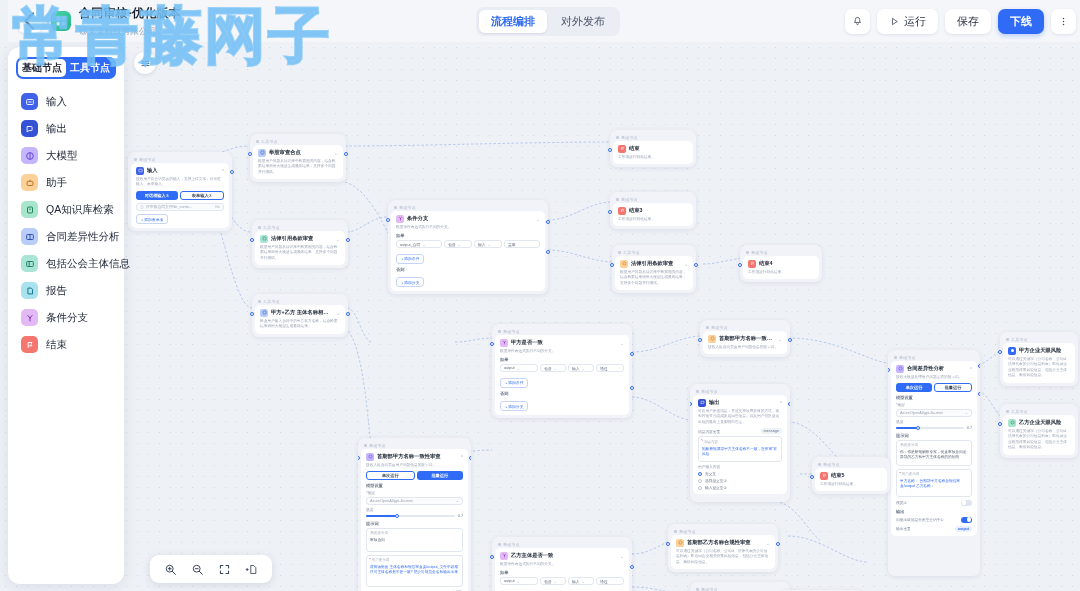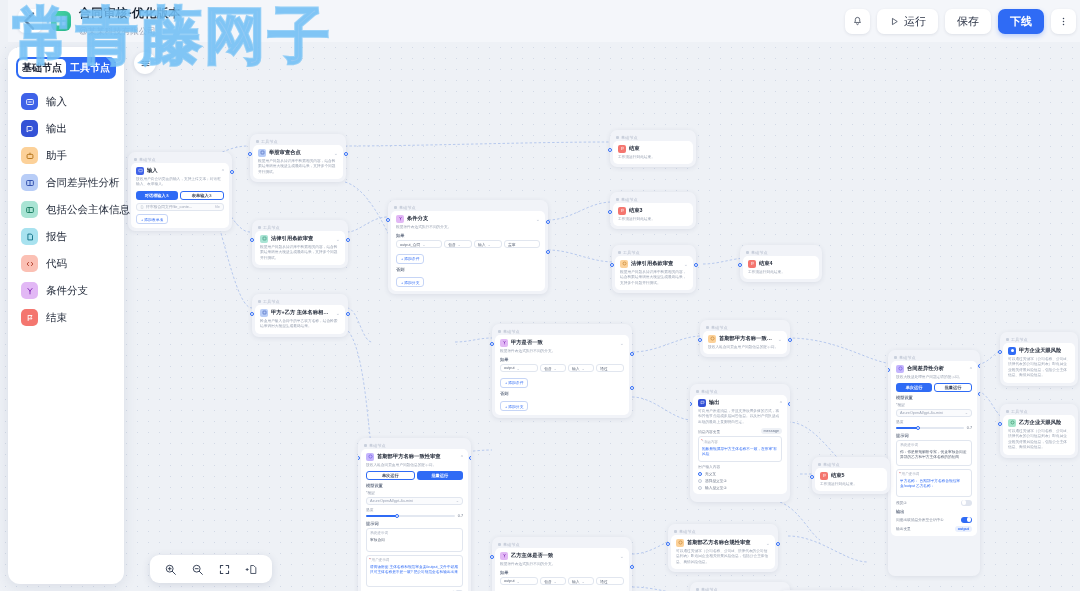--- a/index.html
+++ b/index.html
@@ -246,20 +246,24 @@
         <rect x="9" y="2" width="5" height="5" rx="1" fill="#fff" opacity=".75"></rect>
         <rect x="2" y="9" width="5" height="5" rx="1" fill="#fff" opacity=".75"></rect>
         <rect x="9" y="9" width="5" height="5" rx="1" fill="#fff"></rect>
       </svg>
   </div>
   <div class="hdr-titlewrap">
     <div class="hdr-title">合同审核-优化版本</div>
     <div class="hdr-sub">@某某科技有限公司</div>
   </div>
 
+  <div class="hdr-tabs">
+    <div class="hdr-tab active">流程编排</div>
+    <div class="hdr-tab">对外发布</div>
+  </div>
 
   <div class="hdr-right">
     <div class="hdr-btn icon-only">
       <svg viewBox="0 0 16 16">
           <path d="M8 2a3.2 3.2 0 00-3.2 3.2v2.3L3.7 9.4h8.6l-1.1-1.9V5.2A3.2 3.2 0 008 2z" fill="none" stroke="#333c4e" stroke-width="1.1" stroke-linejoin="round"></path>
           <path d="M6.7 11.3a1.3 1.3 0 002.6 0" fill="none" stroke="#333c4e" stroke-width="1.1" stroke-linecap="round"></path>
         </svg>
     </div>
     <div class="hdr-btn">
       <svg viewBox="0 0 16 16">
@@ -325,27 +329,45 @@
       </div>
       <div class="side-item">
         <span class="side-ico" style="background:#3452d6">
           <svg viewBox="0 0 12 12">
               <path d="M2.5 3h5a1 1 0 011 1v3a1 1 0 01-1 1h-3L2.5 9.5z" fill="none" stroke="#fff" stroke-width="1.1" stroke-linejoin="round"></path>
             </svg>
         </span>
         <span class="side-label">输出</span>
       </div>
       <div class="side-item">
+        <span class="side-ico" style="background:#c4b5fd">
+          <svg viewBox="0 0 12 12">
+              <circle cx="6" cy="6" r="4" fill="none" stroke="#5b3fd6" stroke-width="1.1"></circle>
+              <path d="M6 2v8" stroke="#5b3fd6" stroke-width="1.1"></path>
+            </svg>
+        </span>
+        <span class="side-label">大模型</span>
+      </div>
+      <div class="side-item">
         <span class="side-ico" style="background:#fcd199">
           <svg viewBox="0 0 12 12">
               <rect x="2.5" y="4" width="7" height="5" rx="1.2" fill="none" stroke="#b06f14" stroke-width="1.1"></rect>
               <path d="M6 2v2" stroke="#b06f14" stroke-width="1.1"></path>
             </svg>
         </span>
         <span class="side-label">助手</span>
+      </div>
+      <div class="side-item">
+        <span class="side-ico" style="background:#a7e6cc">
+          <svg viewBox="0 0 12 12">
+              <rect x="3" y="2.5" width="6" height="7" rx="1" fill="none" stroke="#17794f" stroke-width="1.1"></rect>
+              <path d="M5 5h2" stroke="#17794f" stroke-width="1.1"></path>
+            </svg>
+        </span>
+        <span class="side-label">QA知识库检索</span>
       </div>
       <div class="side-item">
         <span class="side-ico" style="background:#b8cdf7">
           <svg viewBox="0 0 12 12">
               <rect x="2" y="3" width="8" height="6" rx="1" fill="none" stroke="#2747a8" stroke-width="1.1"></rect>
               <path d="M6 3v6" stroke="#2747a8" stroke-width="1.1"></path>
             </svg>
         </span>
         <span class="side-label">合同差异性分析</span>
       </div>
@@ -358,28 +380,20 @@
         </span>
         <span class="side-label">包括公会主体信息</span>
       </div>
       <div class="side-item">
         <span class="side-ico" style="background:#a8e2ef">
           <svg viewBox="0 0 12 12">
               <path d="M3.5 2.5h4L9 4v5.5h-5.5z" fill="none" stroke="#0d6e84" stroke-width="1.1" stroke-linejoin="round"></path>
             </svg>
         </span>
         <span class="side-label">报告</span>
-      </div>
-      <div class="side-item">
-        <span class="side-ico" style="background:#fbc0b4">
-          <svg viewBox="0 0 12 12">
-              <path d="M4.3 4L2.5 6l1.8 2M7.7 4L9.5 6l-1.8 2" stroke="#b03f2c" stroke-width="1.1" fill="none" stroke-linecap="round" stroke-linejoin="round"></path>
-            </svg>
-        </span>
-        <span class="side-label">代码</span>
       </div>
       <div class="side-item">
         <span class="side-ico" style="background:#e2b8f5">
           <svg viewBox="0 0 12 12">
               <path d="M6 9.5V6m0 0L3.5 3M6 6l2.5-3" stroke="#8129b5" stroke-width="1.1" fill="none" stroke-linecap="round"></path>
             </svg>
         </span>
         <span class="side-label">条件分支</span>
       </div>
       <div class="side-item">

